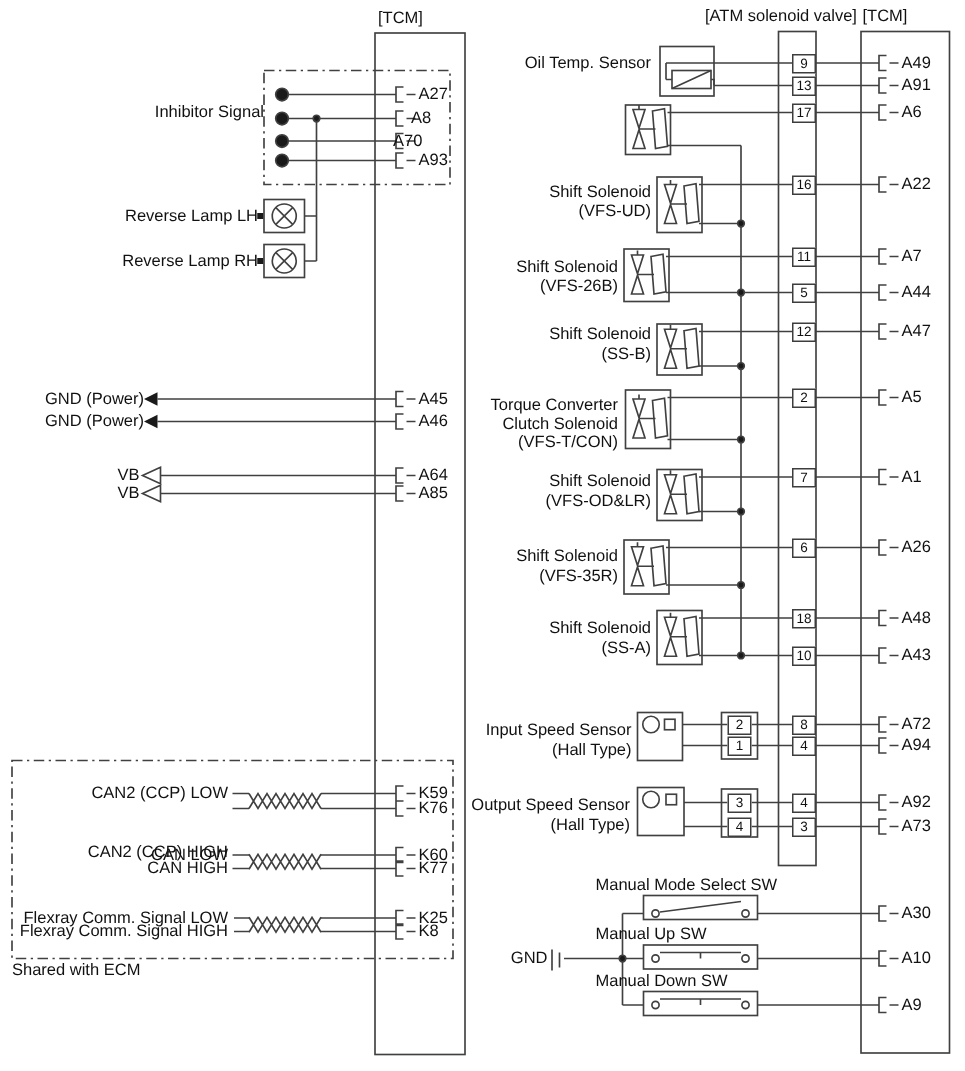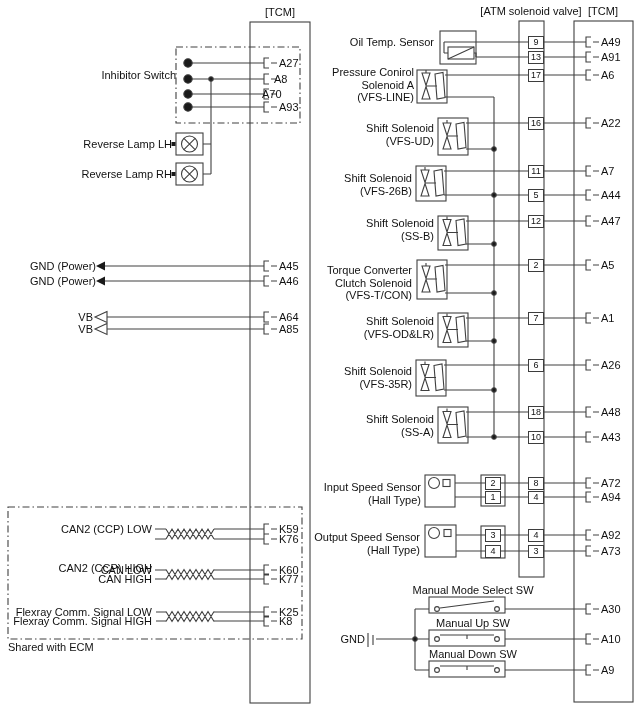--- a/index.html
+++ b/index.html
@@ -1,21 +1,21 @@
 <!DOCTYPE html>
 <html><head>
 <meta charset="utf-8">
 <style>
   html,body{margin:0;padding:0;background:#fff;}
   #stage{position:relative;width:643px;height:714px;background:#fff;
          font-family:"Liberation Sans",sans-serif;color:#111;overflow:hidden;}
   #wires{position:absolute;left:0;top:0;}
   .lbl{position:absolute;font-size:11px;line-height:13px;white-space:nowrap;color:#111;}
   .r{text-align:right;}
-  .c{text-align:center;}
+  .c{text-align:left;}
   .comp-block{position:absolute;font-size:11px;line-height:12.5px;text-align:right;white-space:nowrap;color:#111;}
   .pin-label{position:absolute;font-size:11px;line-height:12px;white-space:nowrap;color:#111;}
   .numbox{position:absolute;width:16px;height:13px;box-sizing:border-box;border:1px solid #3d3d3d;
           font-size:9px;line-height:11px;text-align:center;background:#fff;color:#111;}
   .hdr{position:absolute;font-size:11px;color:#111;white-space:nowrap;}
 </style>
 </head>
 <body>
 
 <div id="stage">
@@ -152,42 +152,37 @@
     <path d="M368,633 V647 M373,635 V645"></path>
 
     <path id="left-brackets" d="M269,58 H264 V68 H269 M271,63 H277 M269,74 H264 V84 H269 M271,79 H277 M269,89 H264 V99 H269 M271,94 H277 M269,102 H264 V112 H269 M271,107 H277 M269,261 H264 V271 H269 M271,266 H277 M269,276 H264 V286 H269 M271,281 H277 M269,312 H264 V322 H269 M271,317 H277 M269,324 H264 V334 H269 M271,329 H277 M269,524 H264 V534 H269 M271,529 H277 M269,534 H264 V544 H269 M271,539 H277 M269,565 H264 V575 H269 M271,570 H277 M269,574 H264 V584 H269 M271,579 H277 M269,607 H264 V617 H269 M271,612 H277 M269,616 H264 V626 H269 M271,621 H277 "></path>
     <path id="right-brackets" d="M591,37 H586 V47 H591 M593,42 H599 M591,52 H586 V62 H591 M593,57 H599 M591,70 H586 V80 H591 M593,75 H599 M591,118 H586 V128 H591 M593,123 H599 M591,166 H586 V176 H591 M593,171 H599 M591,190 H586 V200 H591 M593,195 H599 M591,216 H586 V226 H591 M593,221 H599 M591,260 H586 V270 H591 M593,265 H599 M591,313 H586 V323 H591 M593,318 H599 M591,360 H586 V370 H591 M593,365 H599 M591,407 H586 V417 H591 M593,412 H599 M591,432 H586 V442 H591 M593,437 H599 M591,478 H586 V488 H591 M593,483 H599 M591,492 H586 V502 H591 M593,497 H599 M591,530 H586 V540 H591 M593,535 H599 M591,546 H586 V556 H591 M593,551 H599 M591,604 H586 V614 H591 M593,609 H599 M591,634 H586 V644 H591 M593,639 H599 M591,665 H586 V675 H591 M593,670 H599 "></path>
   </svg>
 
   <div class="hdr c" style="left:252px;top:6px;width:56px;">[TCM]</div>
   <div class="hdr c" style="left:470px;top:5px;width:122px;">[ATM solenoid valve]</div>
   <div class="hdr c" style="left:575px;top:5px;width:56px;">[TCM]</div>
 
-  <div class="lbl r" style="right:467px;top:69px;">Inhibitor Switch</div>
+  <div class="lbl r" style="right:467px;top:69px;">Inhibitor Signal</div>
   <div class="lbl r" style="right:471px;top:138px;">Reverse Lamp LH</div>
   <div class="lbl r" style="right:471px;top:168px;">Reverse Lamp RH</div>
   <div class="lbl r" style="right:547px;top:260px;">GND (Power)</div>
   <div class="lbl r" style="right:547px;top:275px;">GND (Power)</div>
   <div class="lbl r" style="right:550px;top:311px;">VB</div>
   <div class="lbl r" style="right:550px;top:323px;">VB</div>
   <div class="lbl r" style="right:491px;top:523px;">CAN2 (CCP) LOW</div>
   <div class="lbl r" style="right:491px;top:562px;">CAN2 (CCP) HIGH</div>
   <div class="lbl r" style="right:491px;top:564px;">CAN LOW</div>
   <div class="lbl r" style="right:491px;top:573px;">CAN HIGH</div>
   <div class="lbl r" style="right:491px;top:606px;">Flexray Comm. Signal LOW</div>
   <div class="lbl r" style="right:491px;top:615px;">Flexray Comm. Signal HIGH</div>
   <div class="lbl" style="left:8px;top:641px;">Shared with ECM</div>
 
   <div class="comp-block" style="right:209px;top:36px;">
     <div>Oil Temp. Sensor</div>
-  </div>
-  <div class="comp-block" style="right:229px;top:66px;">
-    <div>Pressure Conirol</div>
-    <div>Solenoid A</div>
-    <div>(VFS-LINE)</div>
   </div>
   <div class="comp-block" style="right:209px;top:122px;">
     <div>Shift Solenoid</div>
     <div>(VFS-UD)</div>
   </div>
   <div class="comp-block" style="right:231px;top:172px;">
     <div>Shift Solenoid</div>
     <div>(VFS-26B)</div>
   </div>
   <div class="comp-block" style="right:209px;top:217px;">

